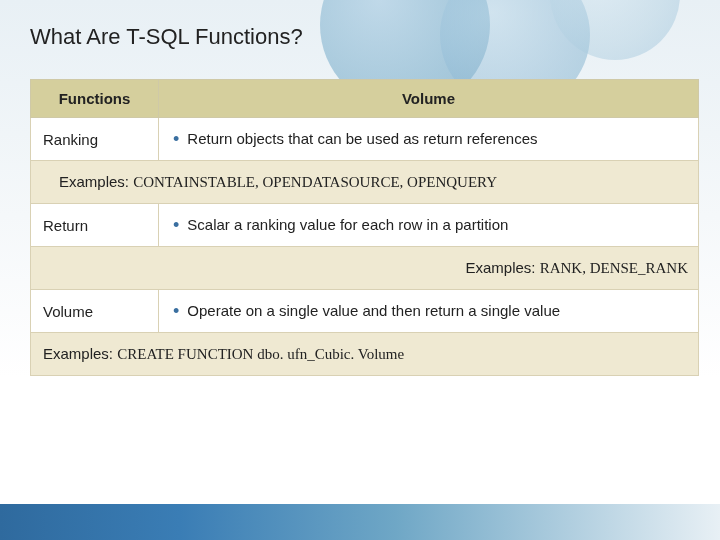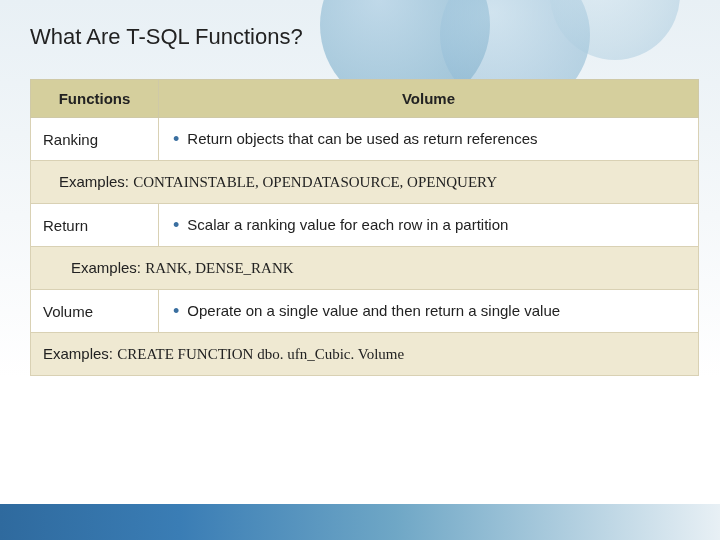--- a/index.html
+++ b/index.html
@@ -136,21 +136,21 @@
       <tr>
         <td class="name-cell">Return</td>
         <td class="note-cell">
           <div class="note-inner">
             <span class="bullet">•</span>
             <span>Scalar a ranking value for each row in a partition</span>
           </div>
         </td>
       </tr>
       <tr class="example-row">
-        <td colspan="2" style="padding-left:40px;">
+        <td colspan="2" style="padding-left:40px;text-align:right;">
           <span class="ex-label">Examples:</span>
           <span class="ex-text"> <span>RANK, DENSE_RANK</span></span>
         </td>
       </tr>
 
       <tr>
         <td class="name-cell">Volume</td>
         <td class="note-cell">
           <div class="note-inner">
             <span class="bullet">•</span>

